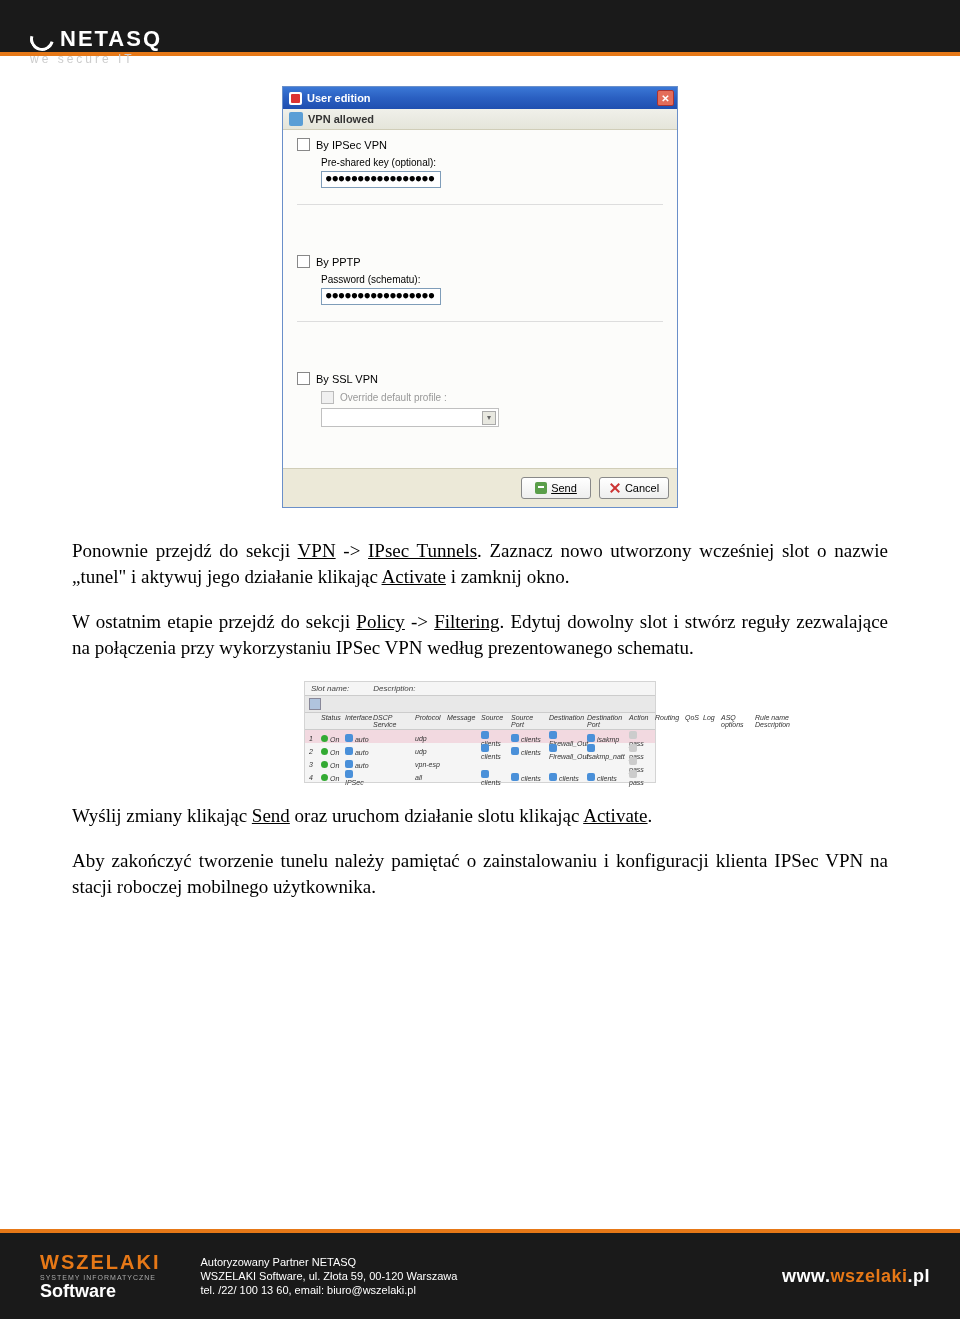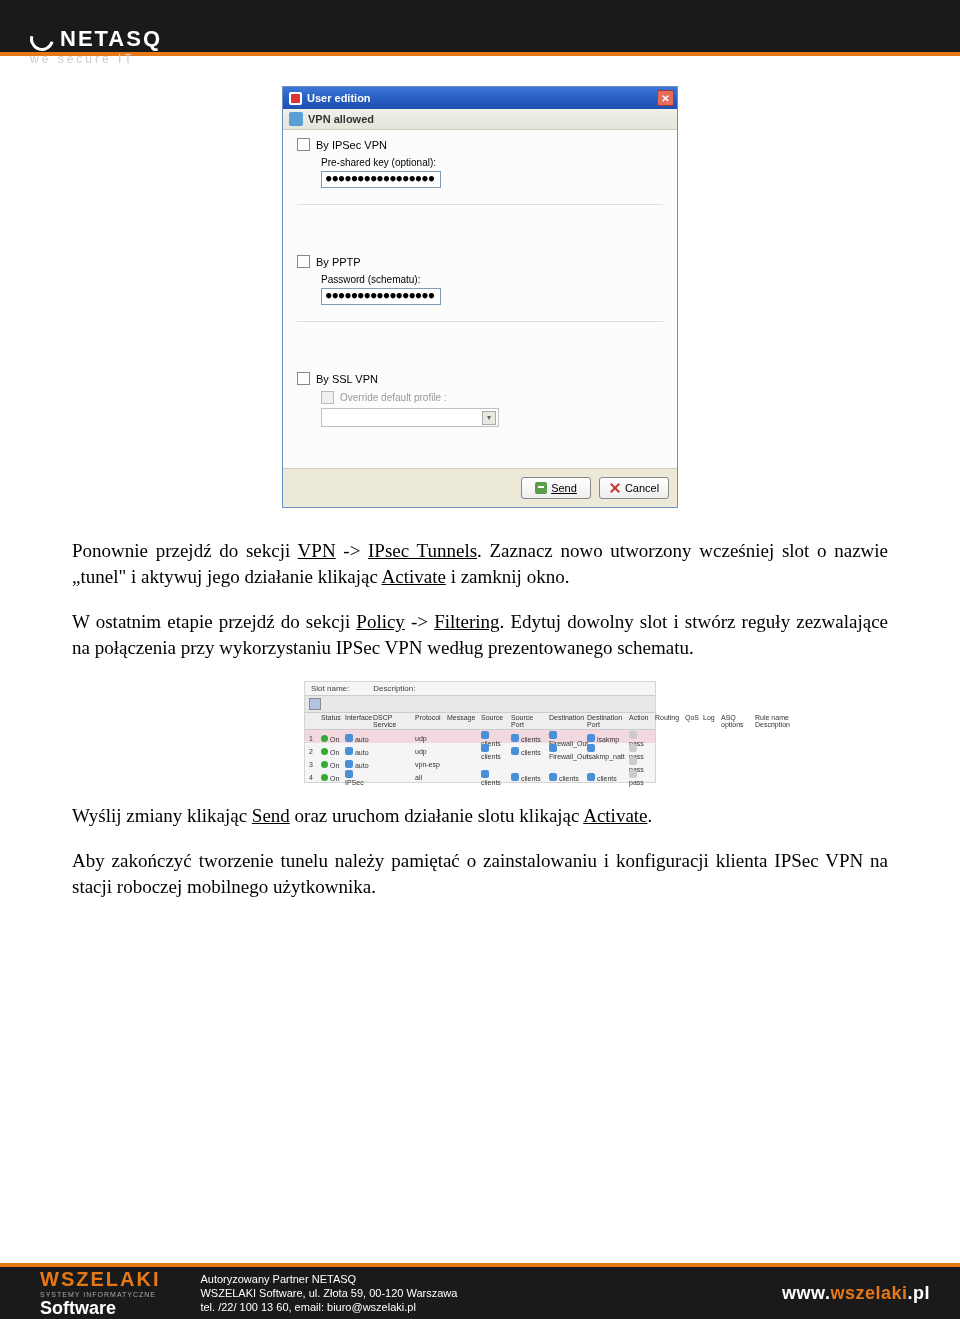--- a/index.html
+++ b/index.html
@@ -146,21 +146,21 @@
     text-align:justify;
     margin:20px 12px;
     color:#000;
   }
   .u{text-decoration:underline;}
 
   
   .filter-table{
     width:352px;margin:14px auto 16px auto;
     font-family:Tahoma,Arial,sans-serif;font-size:8px;
-    border:1px solid #d4d4d4;background:#f5f5f5;
+    border:1px solid #d4d4d4;background:#f5f5f5;font-style:italic;
   }
   .ft-head{
     display:flex;gap:24px;padding:2px 6px;font-size:8px;color:#444;
   }
   .ft-toolbar{
     background:#e8e8e8;border-top:1px solid #ccc;border-bottom:1px solid #ccc;
     padding:2px 4px;display:flex;gap:3px;
   }
   .ft-tool{width:12px;height:12px;background:#b0c4de;border:1px solid #889;}
   .ft-cols{
@@ -177,21 +177,21 @@
   }
   .ft-row:nth-child(odd-of-type){background:#fafafa;}
   .ft-row.hl{background:#f2d9e0;}
   .dot-g{display:inline-block;width:7px;height:7px;background:#3a3;border-radius:50%;}
   .ic-host{display:inline-block;width:8px;height:8px;background:#4a90d9;border-radius:2px;}
   .ic-pass{display:inline-block;width:8px;height:8px;background:#ccc;border-radius:2px;}
 
   
   .bottom-banner{
     position:absolute;left:0;bottom:0;width:100%;
-    background:#1a1a1a;color:#fff;height:56px;
+    background:#1a1a1a;color:#fff;height:90px;
     border-top:4px solid #e67817;
     display:flex;align-items:center;justify-content:space-between;
     padding:0 30px 0 40px;
   }
   .wszelaki-logo .top-line{
     color:#e67817;font-size:20px;font-weight:bold;letter-spacing:2px;
   }
   .wszelaki-logo .mid-line{font-size:7px;letter-spacing:1px;color:#aaa;}
   .wszelaki-logo .bot-line{
     font-family:"Arial Black",sans-serif;font-size:18px;letter-spacing:0;

